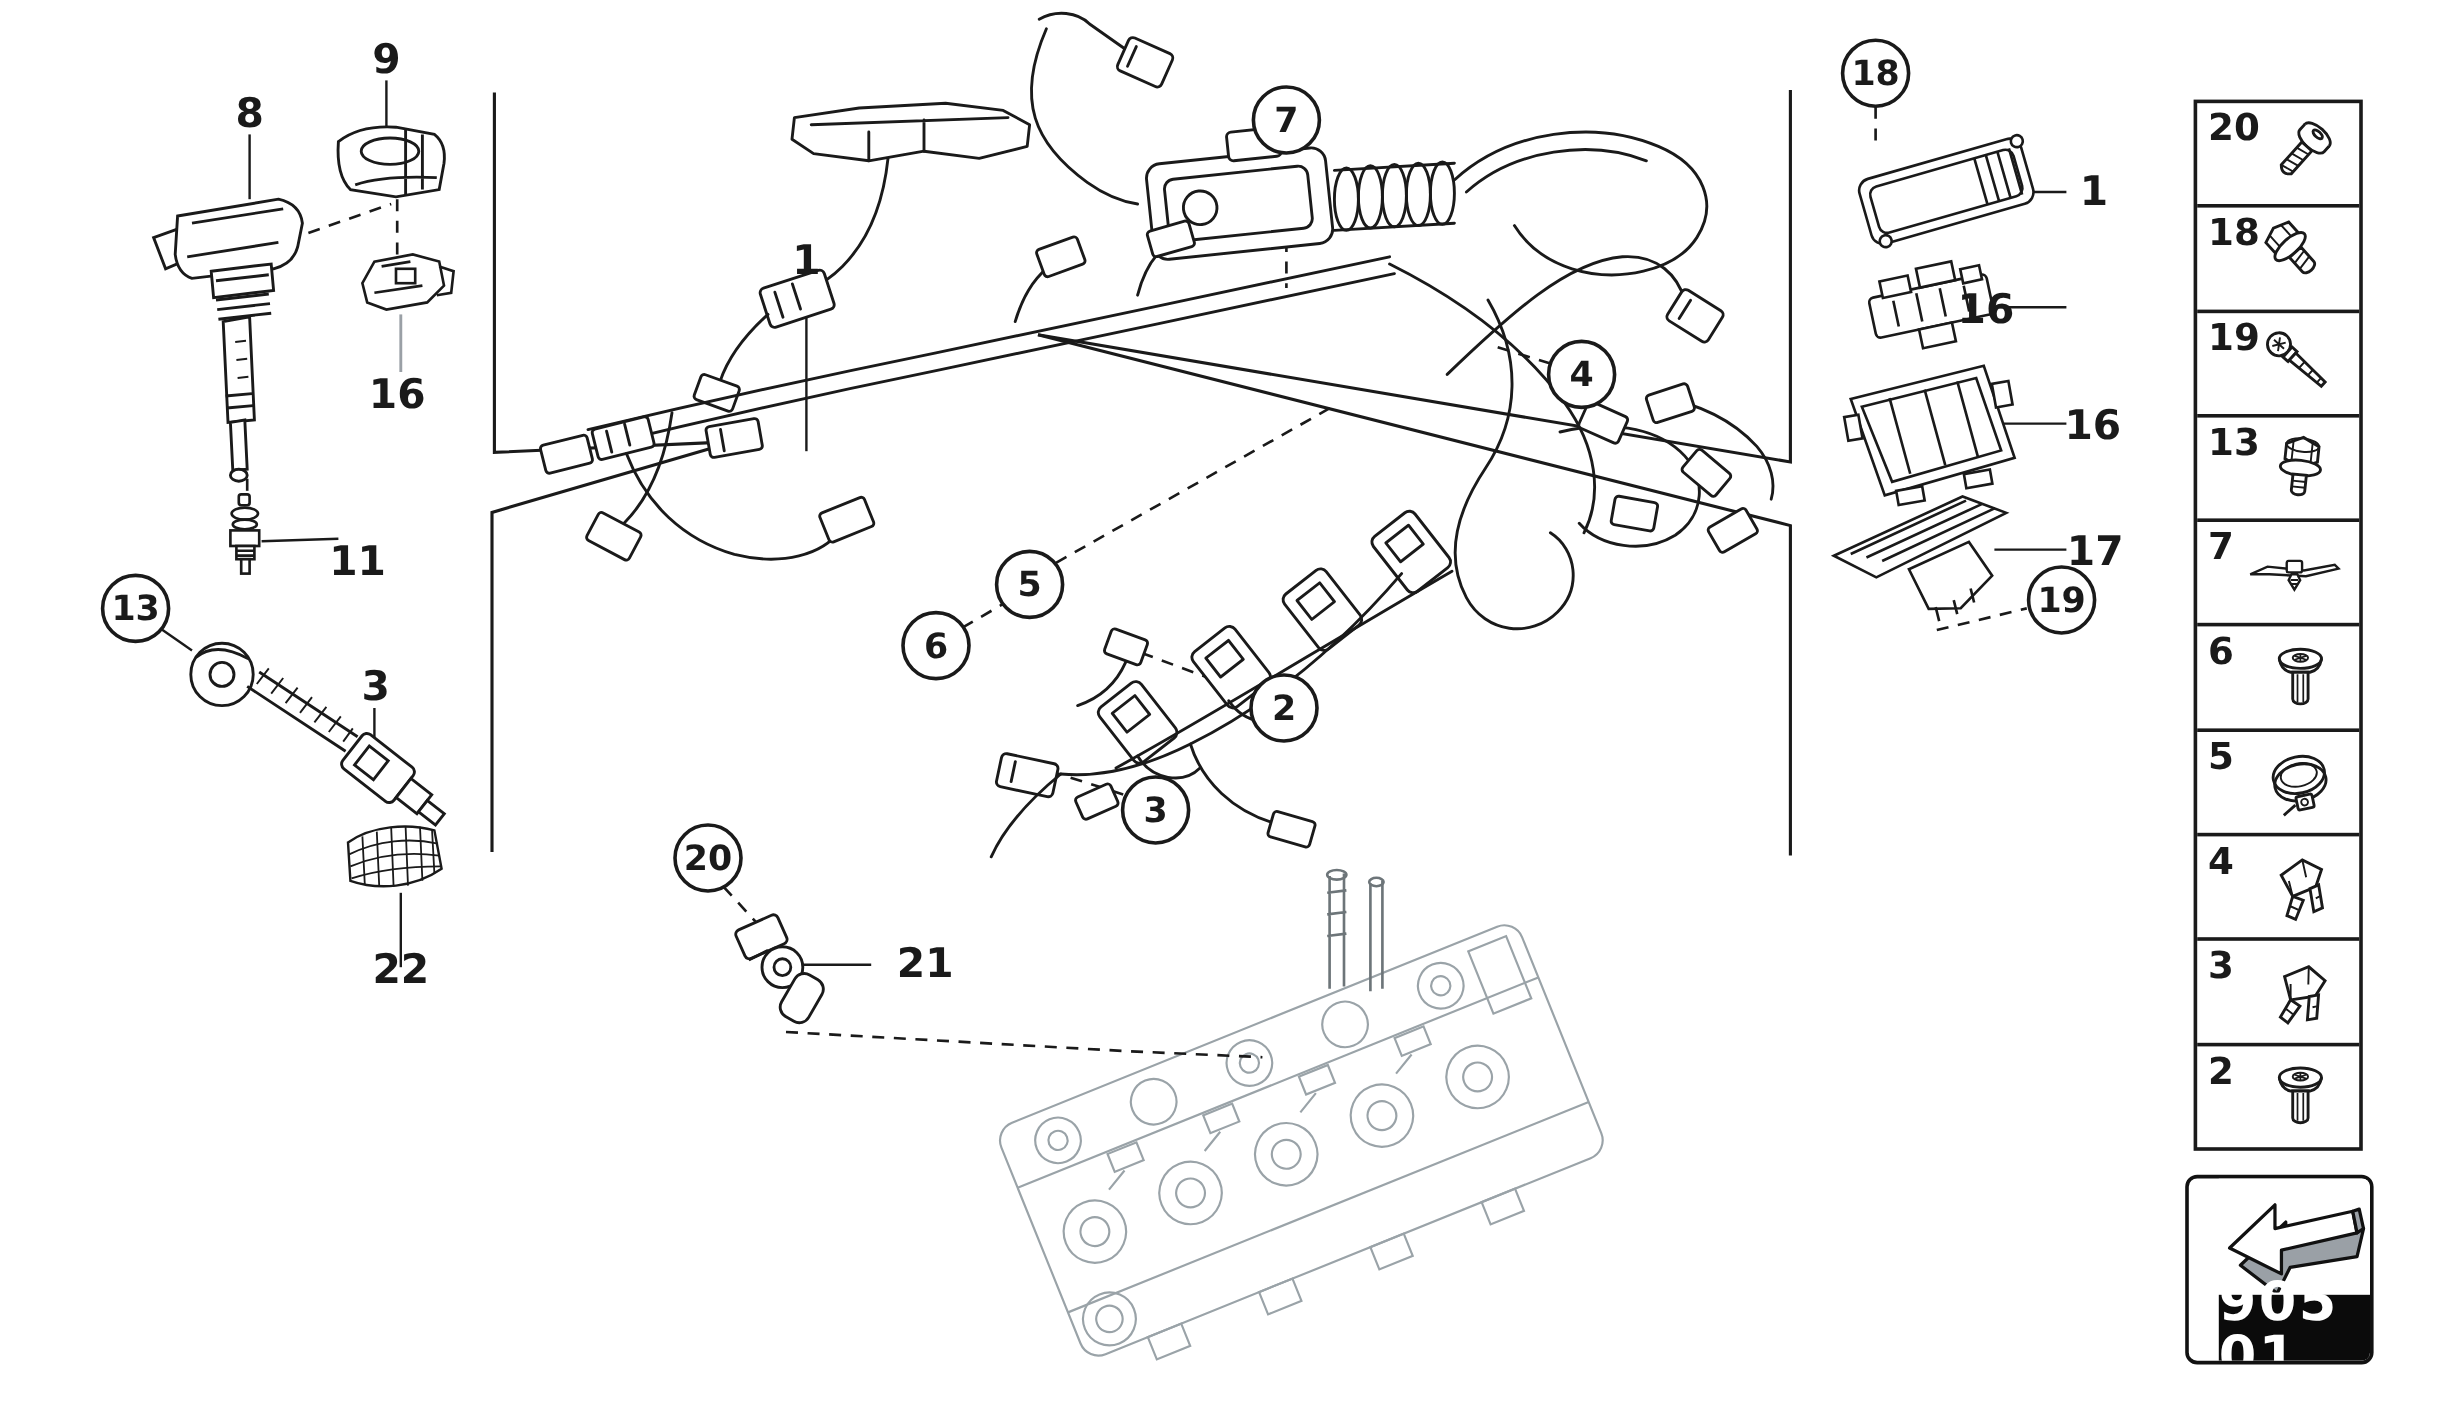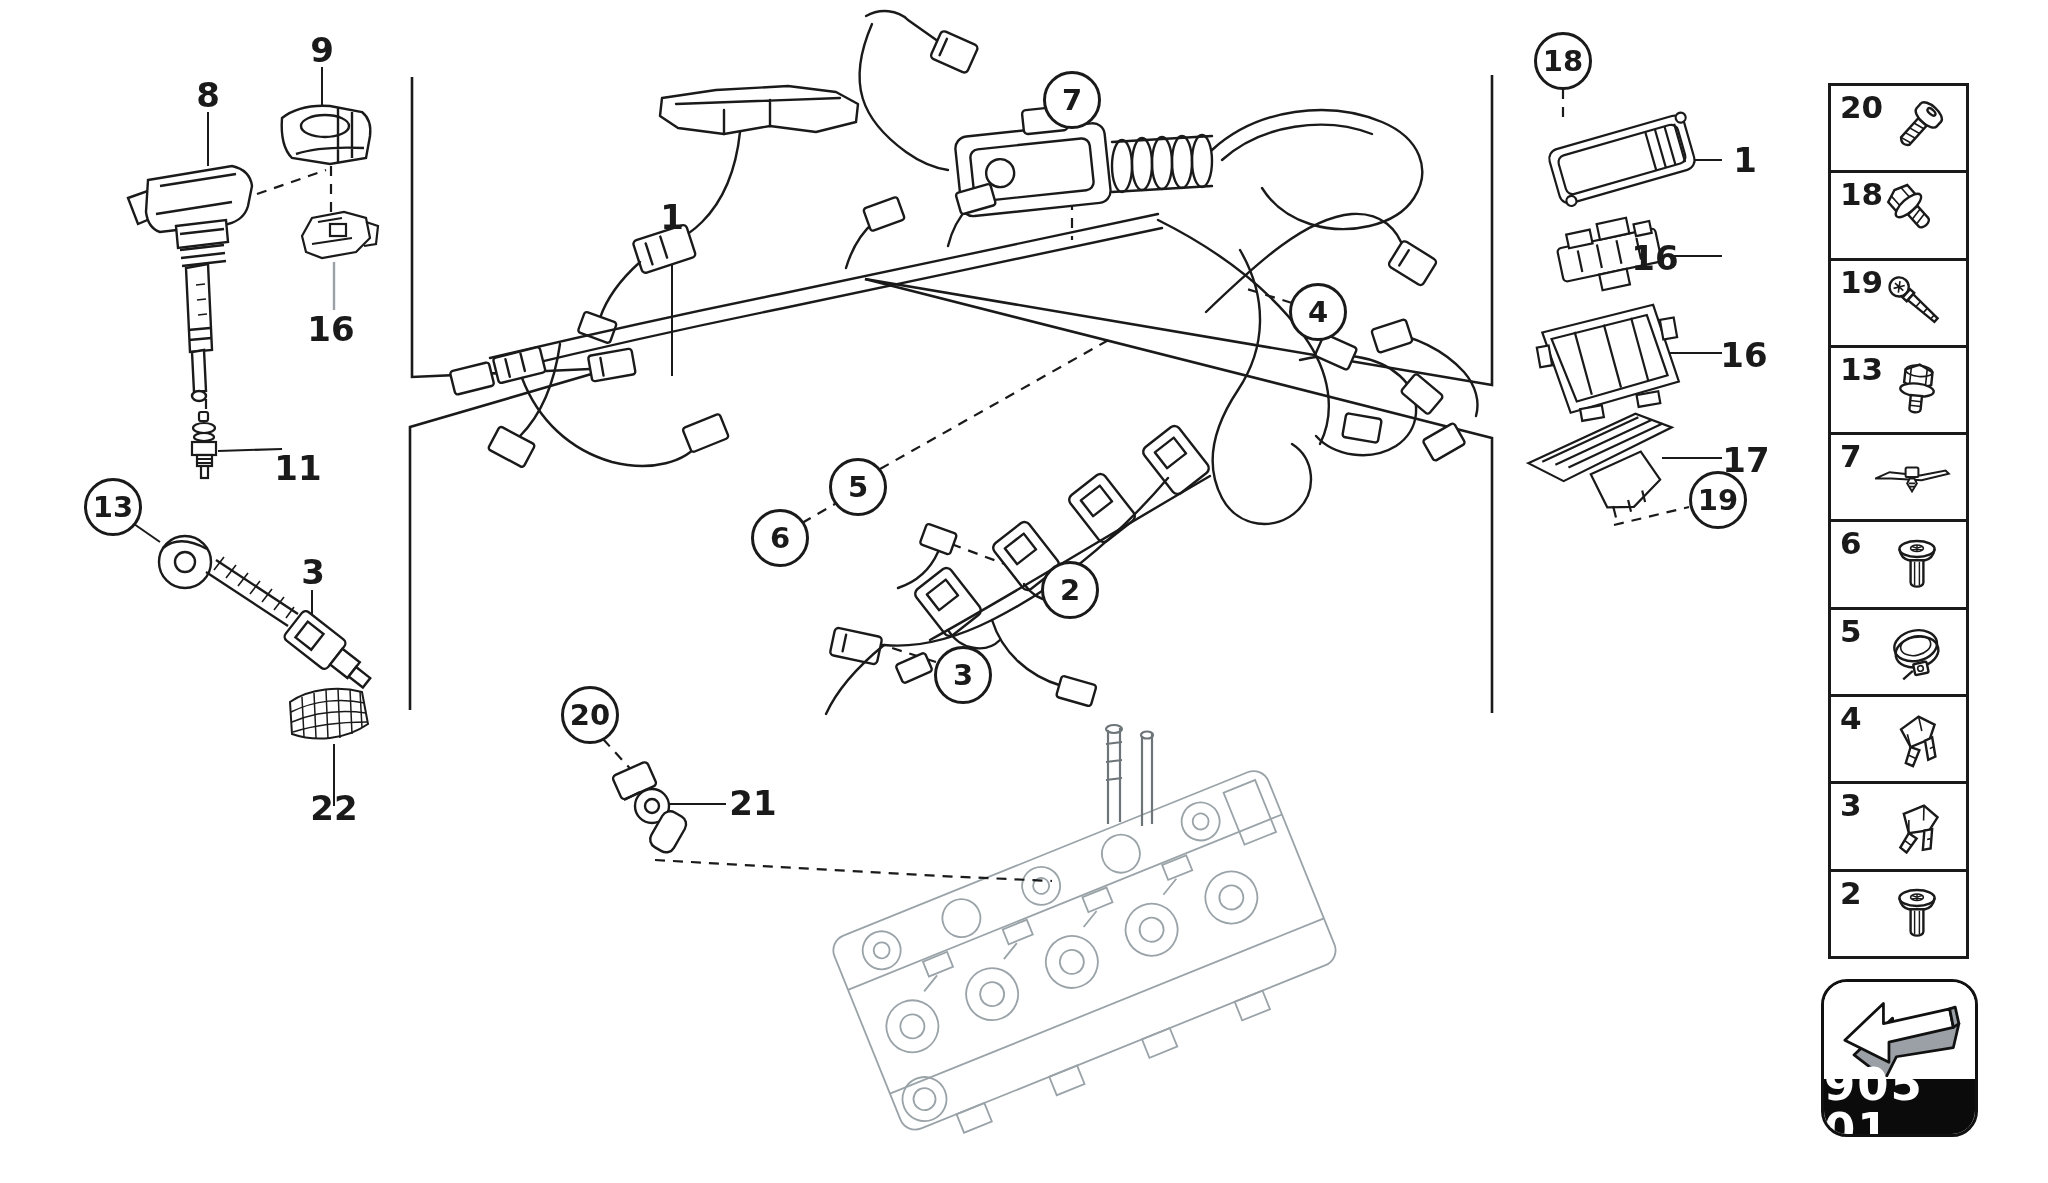--- a/index.html
+++ b/index.html
@@ -24,22 +24,22 @@
   }
   .legend-cell{
     flex:1;position:relative;border-bottom:3px solid #1a1a1a;display:flex;align-items:center;
   }
   .legend-cell:last-child{border-bottom:none;}
   .legend-num{
     position:absolute;left:9px;top:6px;font-size:31px;font-weight:700;line-height:1;
   }
   .legend-icon{position:absolute;right:6px;top:50%;transform:translateY(-50%);}
   .badge{
-    position:absolute;box-sizing:border-box;border:3px solid #111;border-radius:26px;
-    overflow:hidden;background:#fff;display:flex;flex-direction:column;
+    position:absolute;box-sizing:border-box;border:3px solid #111;border-radius:10px;
+    overflow:hidden;background:#fff;display:flex;flex-direction:column;padding-left:25px;
   }
   .badge-top{flex:1;display:flex;align-items:center;justify-content:center;background:#fff;}
   .badge-bar{
     height:55px;background:#0b0b0b;color:#fff;display:flex;align-items:center;justify-content:center;
     font-size:45px;font-weight:700;letter-spacing:2px;line-height:1;
   }
 </style>
 </head>
 <body>
 
@@ -377,21 +377,21 @@
     </g>
   </svg>
 
   <div class="plain-label" style="left:672px;top:217px">1</div>
   <div class="plain-label" style="left:208px;top:95px">8</div>
   <div class="plain-label" style="left:322px;top:50px">9</div>
   <div class="plain-label" style="left:331px;top:329px">16</div>
   <div class="plain-label" style="left:298px;top:468px">11</div>
   <div class="plain-label" style="left:313px;top:572px">3</div>
   <div class="plain-label" style="left:334px;top:808px">22</div>
-  <div class="plain-label" style="left:753px;top:803px">21</div>
+  <div class="plain-label" style="left:771px;top:803px">21</div>
   <div class="plain-label" style="left:1745px;top:160px">1</div>
   <div class="plain-label" style="left:1655px;top:258px">16</div>
   <div class="plain-label" style="left:1744px;top:355px">16</div>
   <div class="plain-label" style="left:1746px;top:460px">17</div>
 
   <div class="circle-callout" style="left:84px;top:478px">13</div>
   <div class="circle-callout" style="left:1043px;top:71px">7</div>
   <div class="circle-callout" style="left:1289px;top:283px">4</div>
   <div class="circle-callout" style="left:829px;top:458px">5</div>
   <div class="circle-callout" style="left:751px;top:509px">6</div>

